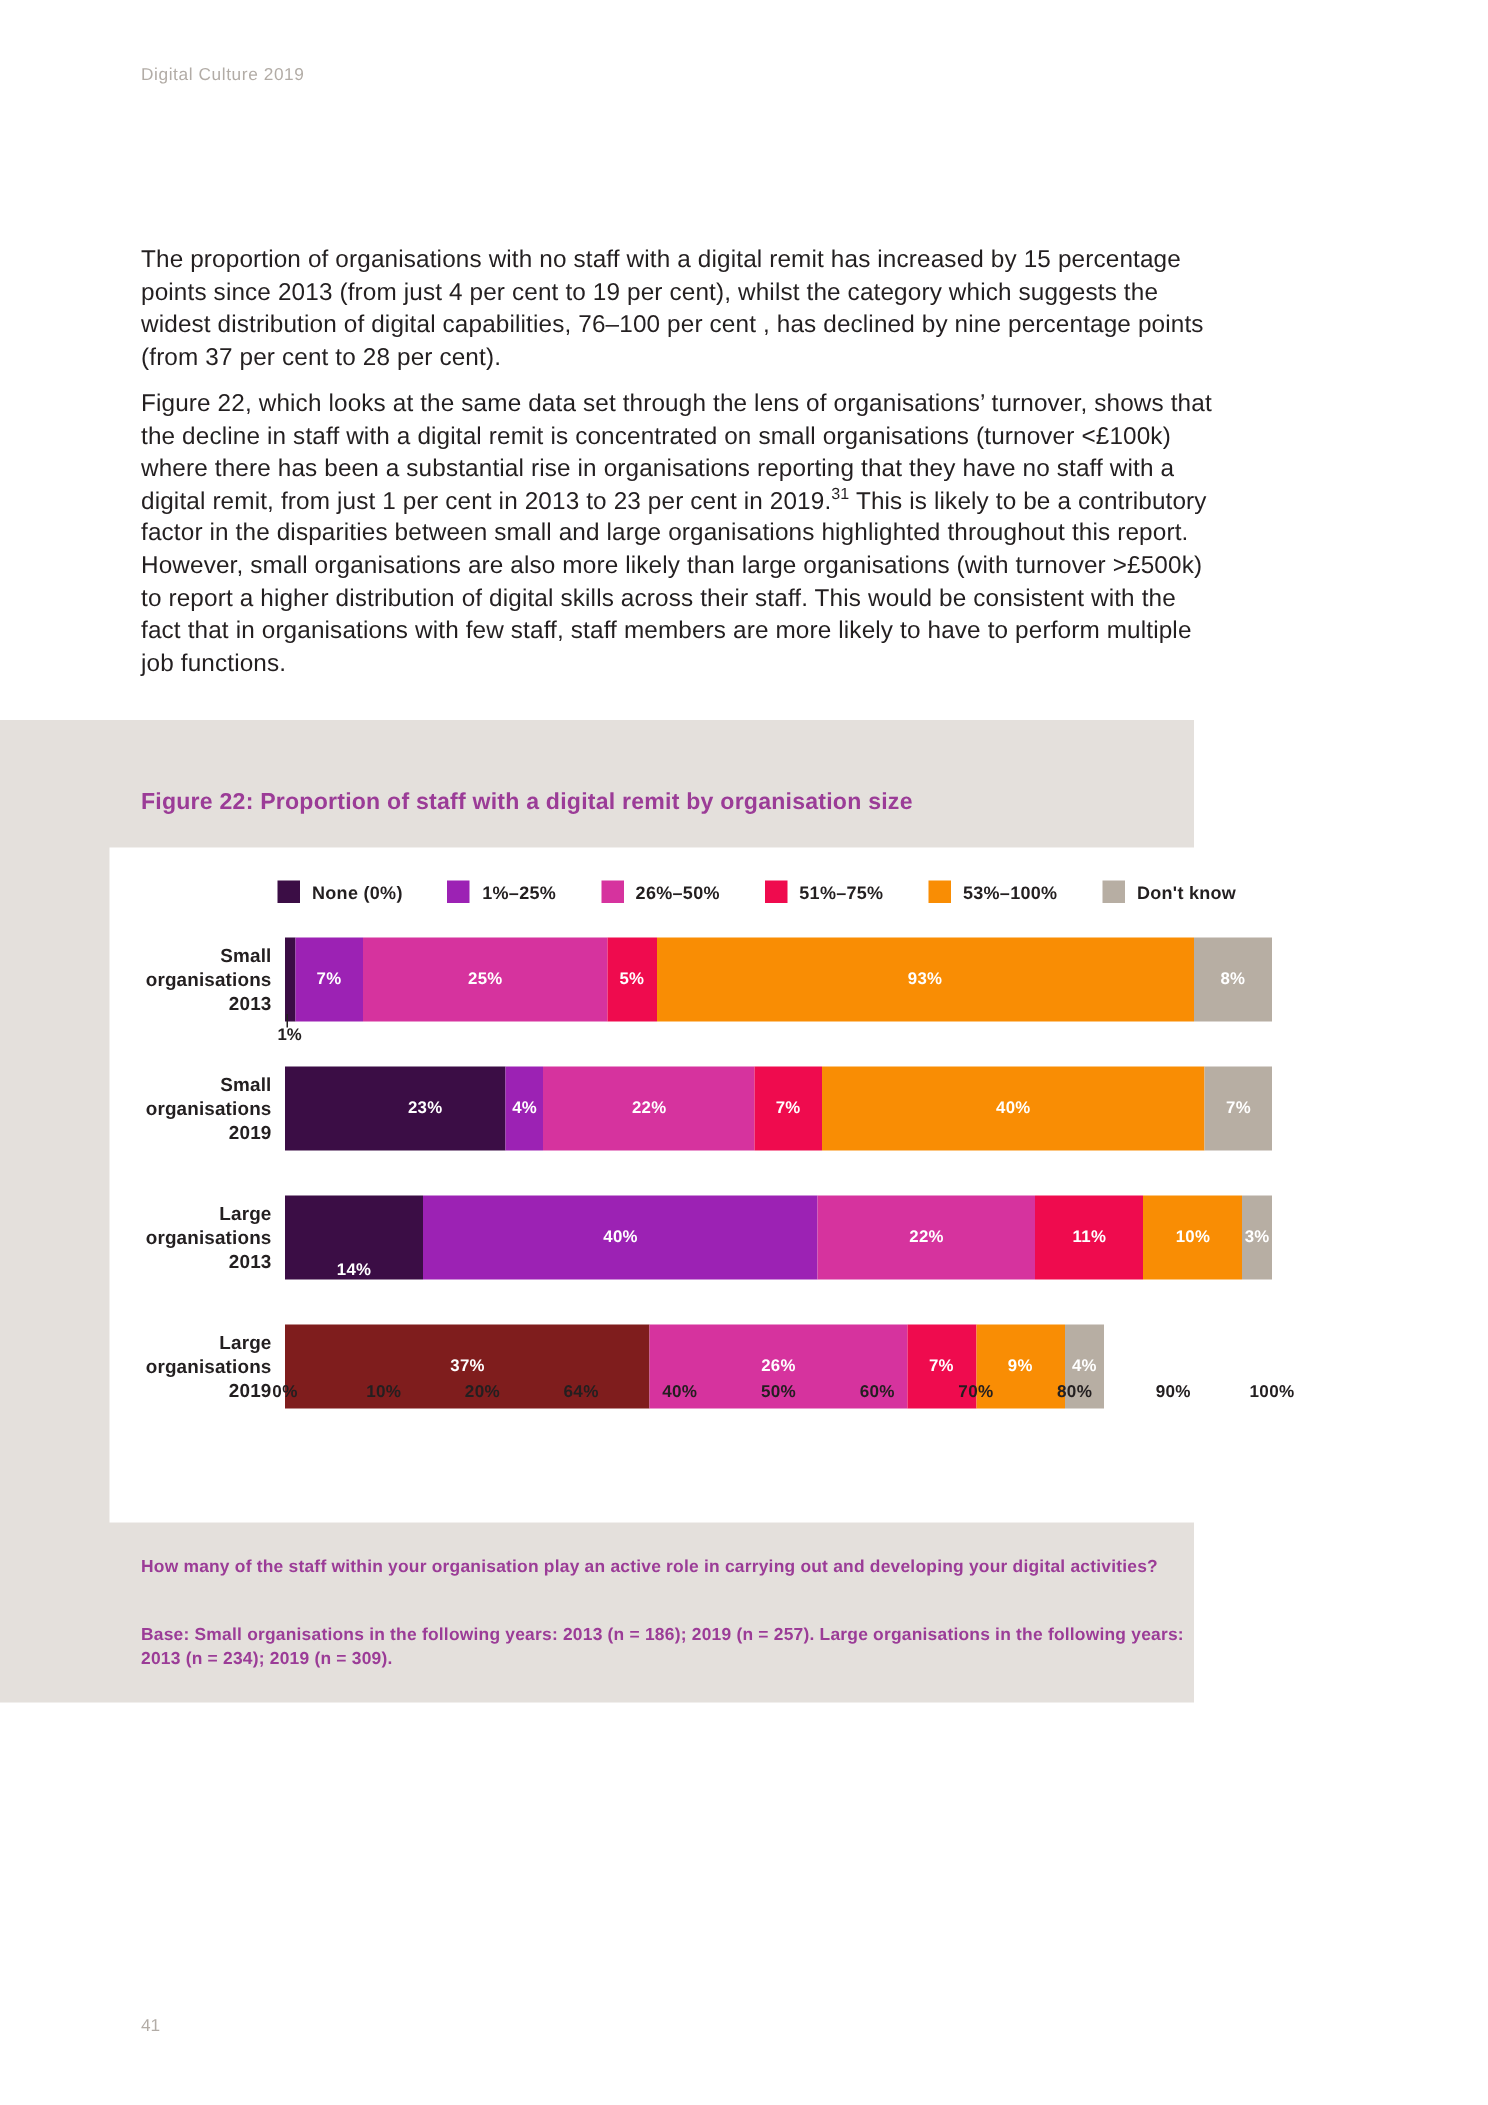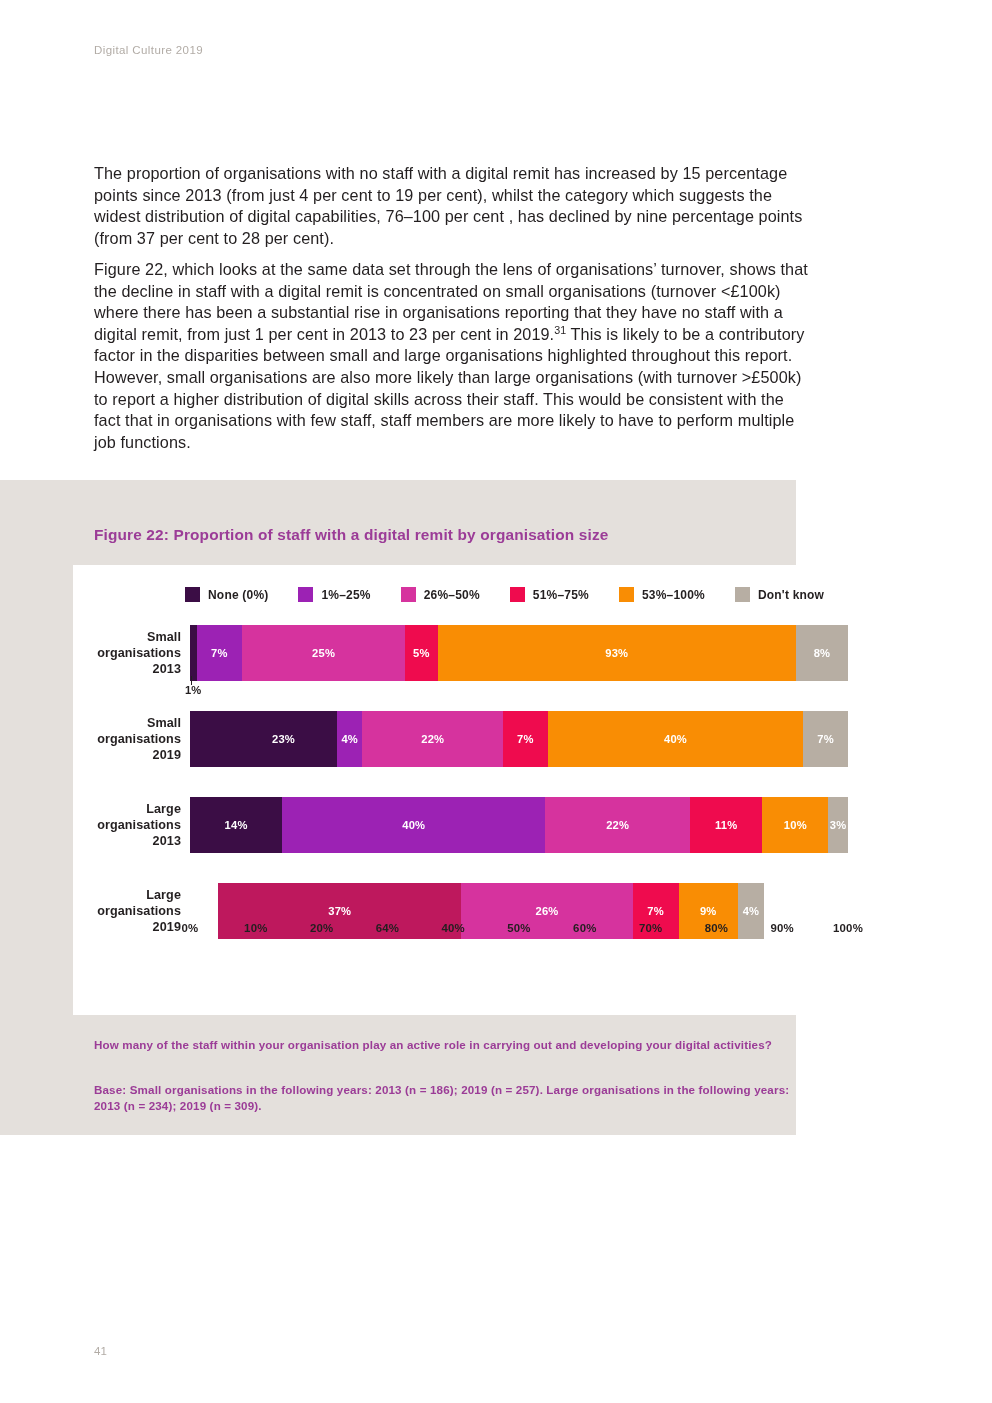--- a/index.html
+++ b/index.html
@@ -302,21 +302,21 @@
             </div>
           </div>
         </div>
         <div class="row" style="top: 172px;">
           <div class="row-label">
             <div>Large</div>
             <div>organisations</div>
             <div>2013</div>
           </div>
           <div class="bar">
-            <div class="seg" title="None (0%) 14%" style="background: rgb(59, 13, 69); width: 14%;">
+            <div class="seg" title="None (0%) 14%" style="background: rgb(59, 13, 69); width: 14%; align-items: flex-end;">
               <span class="seg-label" style="color: rgb(255, 255, 255);">14%</span>
             </div>
             <div class="seg" title="1%–25% 40%" style="background: rgb(156, 34, 180); width: 40%;">
               <span class="seg-label" style="color: rgb(255, 255, 255);">40%</span>
             </div>
             <div class="seg" title="26%–50% 22%" style="background: rgb(214, 51, 158); width: 22%;">
               <span class="seg-label" style="color: rgb(255, 255, 255);">22%</span>
             </div>
             <div class="seg" title="51%–75% 11%" style="background: rgb(239, 11, 78); width: 11%;">
               <span class="seg-label" style="color: rgb(255, 255, 255);">11%</span>
@@ -329,21 +329,21 @@
             </div>
           </div>
         </div>
         <div class="row" style="top: 258px;">
           <div class="row-label">
             <div>Large</div>
             <div>organisations</div>
             <div>2019</div>
           </div>
           <div class="bar">
-            <div class="seg" title="1%–25% 37%" style="background: #be185d; width: 37%; margin-left: 28px;">
+            <div class="seg" title="1%–25% 37%" style="background: #7f1d1d; width: 37%;">
               <span class="seg-label" style="color: rgb(255, 255, 255);">37%</span>
             </div>
             <div class="seg" title="26%–50% 26%" style="background: rgb(214, 51, 158); width: 26%;">
               <span class="seg-label" style="color: rgb(255, 255, 255);">26%</span>
             </div>
             <div class="seg" title="51%–75% 7%" style="background: rgb(239, 11, 78); width: 7%;">
               <span class="seg-label" style="color: rgb(255, 255, 255);">7%</span>
             </div>
             <div class="seg" title="76%–100% 9%" style="background: rgb(249, 141, 4); width: 9%;">
               <span class="seg-label" style="color: rgb(255, 255, 255);">9%</span>

